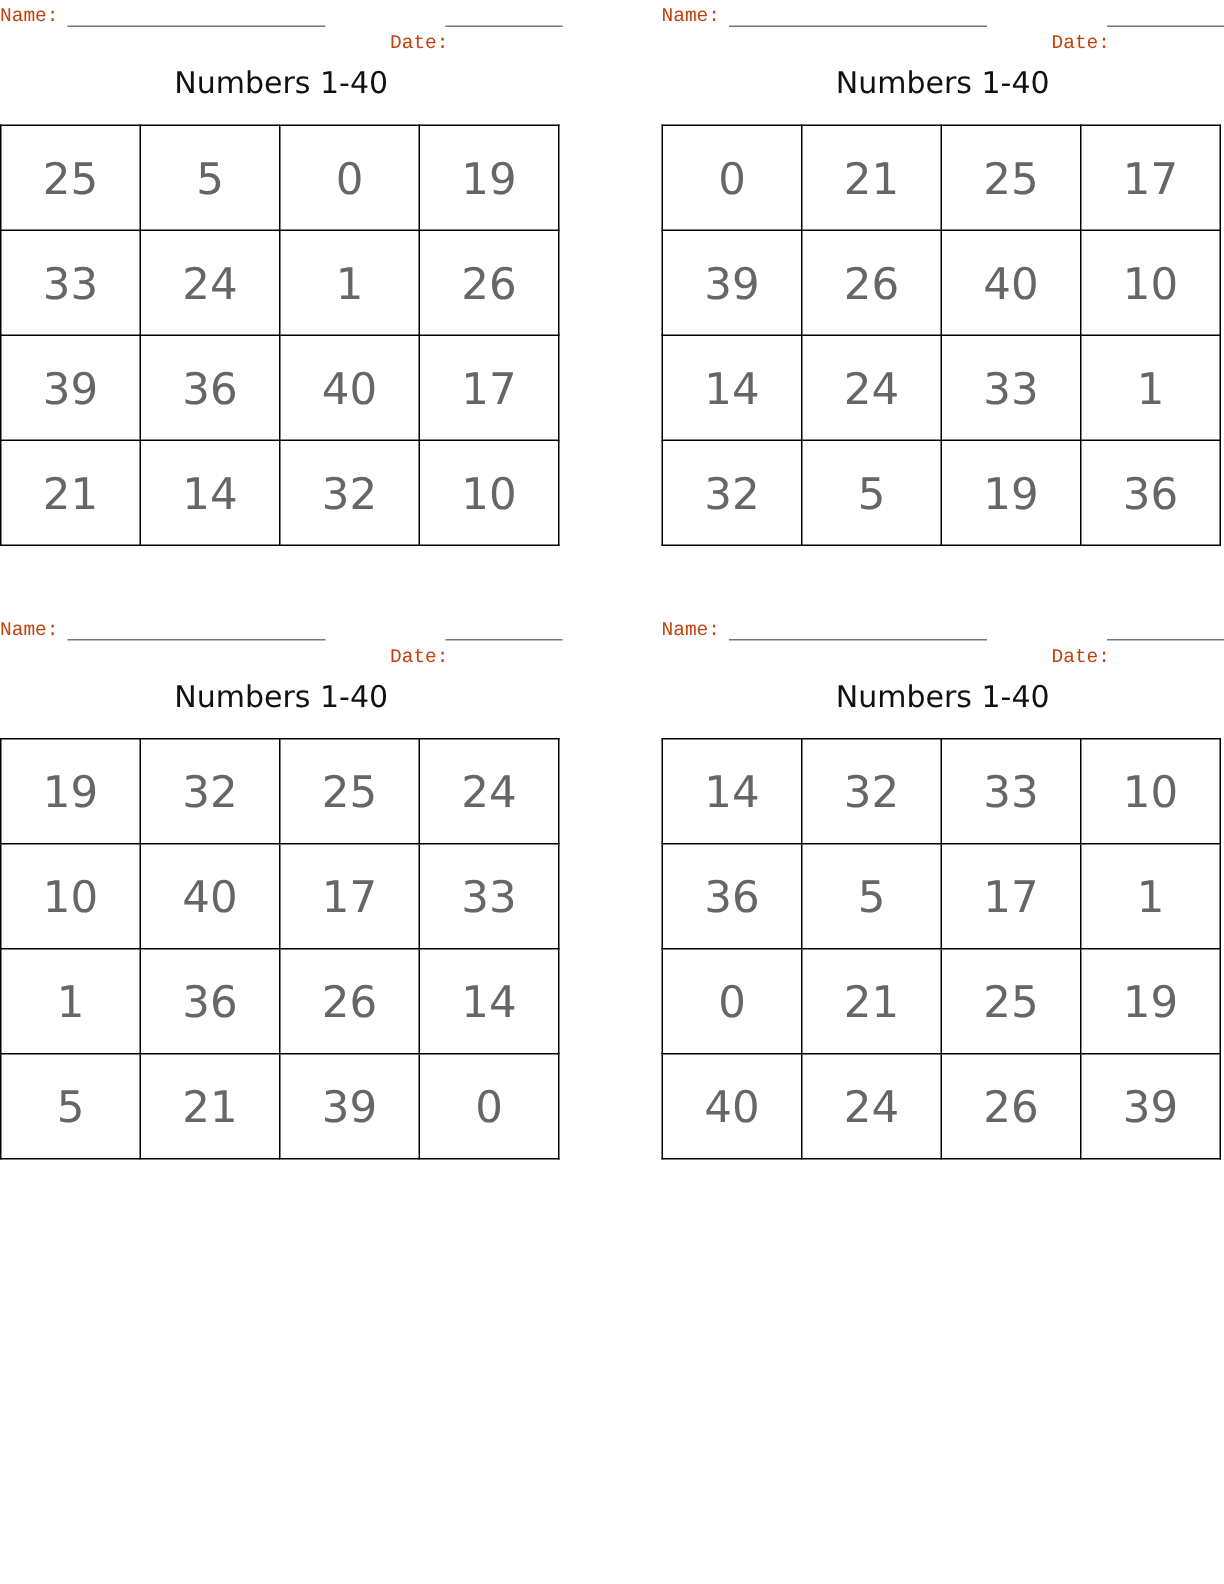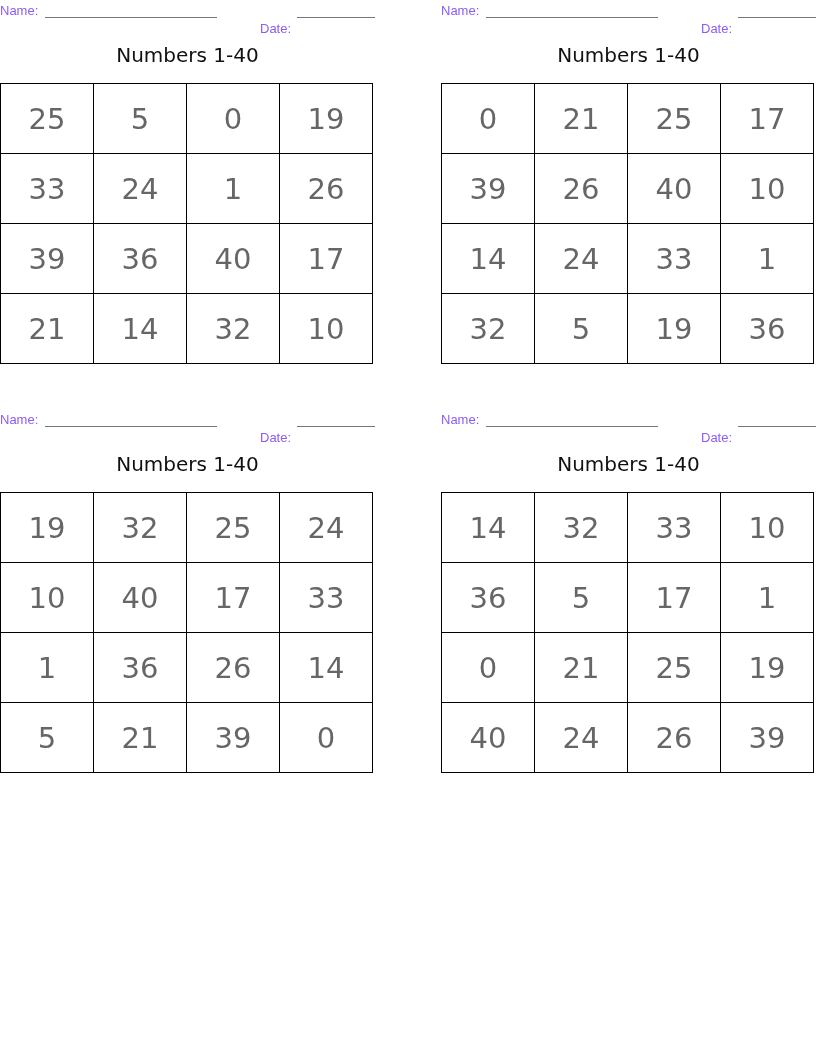--- a/index.html
+++ b/index.html
@@ -1,18 +1,18 @@
 <!DOCTYPE html>
 <html><head>
   <meta charset="utf-8">
   <style>
     html, body { margin: 0; padding: 0; background: #ffffff; }
     body { width: 816px; height: 1056px; position: relative; overflow: hidden; font-family: "DejaVu Sans", sans-serif; }
     .card { position: absolute; width: 375px; }
-    .meta { position: absolute; top: 3px; left: 0; width: 375px; height: 16px; font-family: Liberation Sans, sans-serif; font-size: 13px; color: #8b5cf6; white-space: nowrap; }
+    .meta { position: absolute; top: 3px; left: 0; width: 375px; height: 16px; font-family: Liberation Mono, monospace; font-size: 13px; color: #c2410c; white-space: nowrap; }
     .meta .name-label { position: absolute; left: 0; top: 0; }
     .meta .name-line { position: absolute; left: 45px; top: 14px; width: 172px; border-bottom: 1px solid #777777; }
     .meta .date-label { position: absolute; left: 260px; top: 18px; }
     .meta .date-line { position: absolute; left: 297px; top: 14px; width: 78px; border-bottom: 1px solid #777777; }
     .title { position: absolute; top: 43px; left: 0; width: 375px; text-align: center; font-size: 20px; color: #111111; }
     .grid { position: absolute; top: 83px; left: 0; border-collapse: collapse; border-radius: 15px; }
     .grid td { width: 92px; height: 69px; border: 1px solid #000000; text-align: center; vertical-align: middle; font-size: 29px; color: #666666; padding: 0; }
   </style>
 </head>
 <body>

